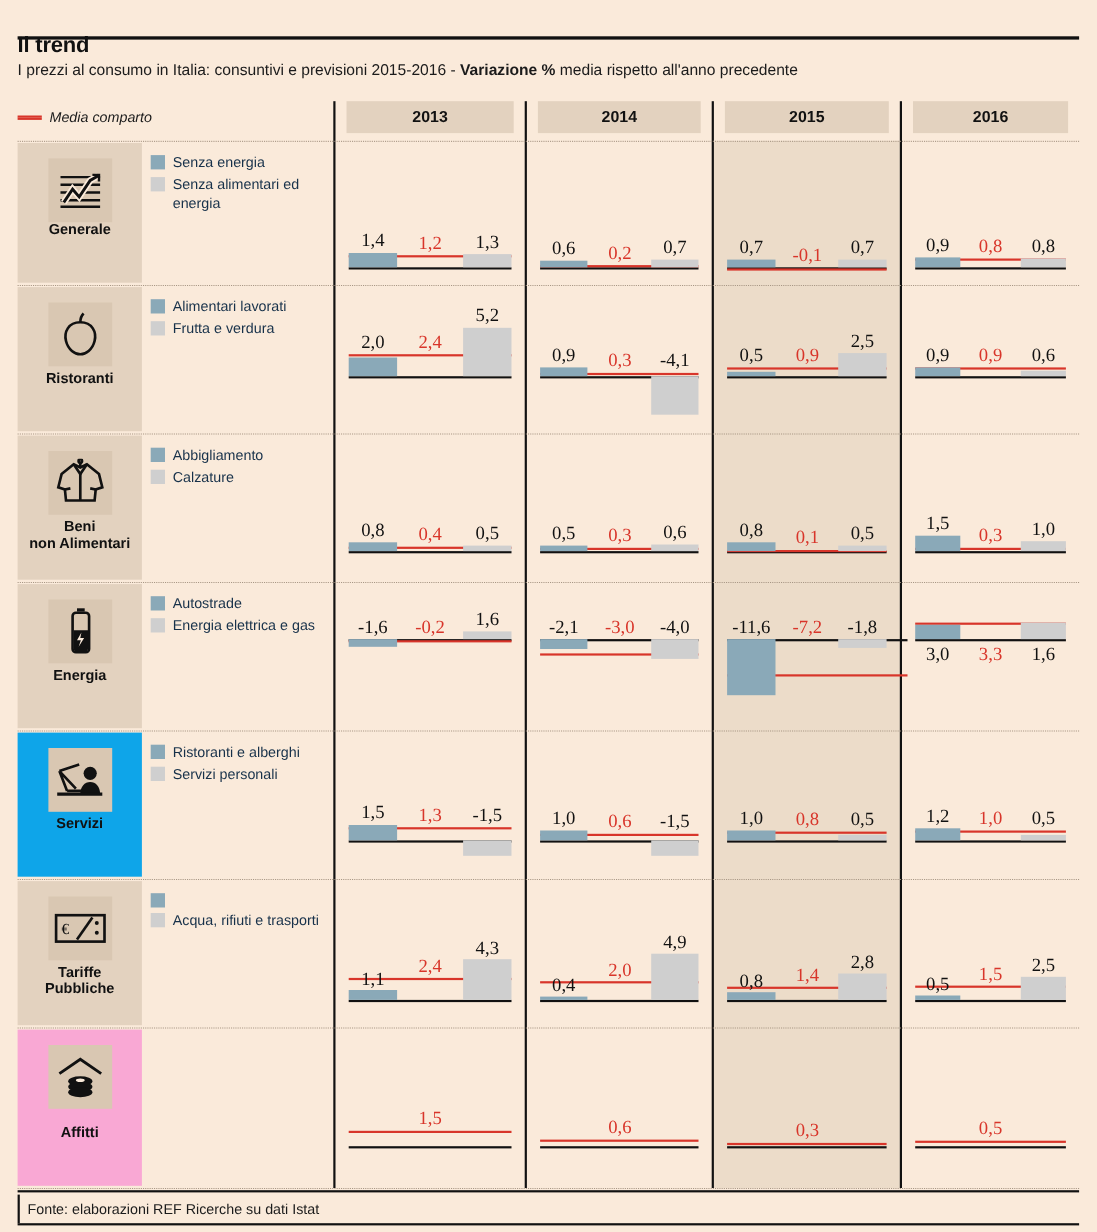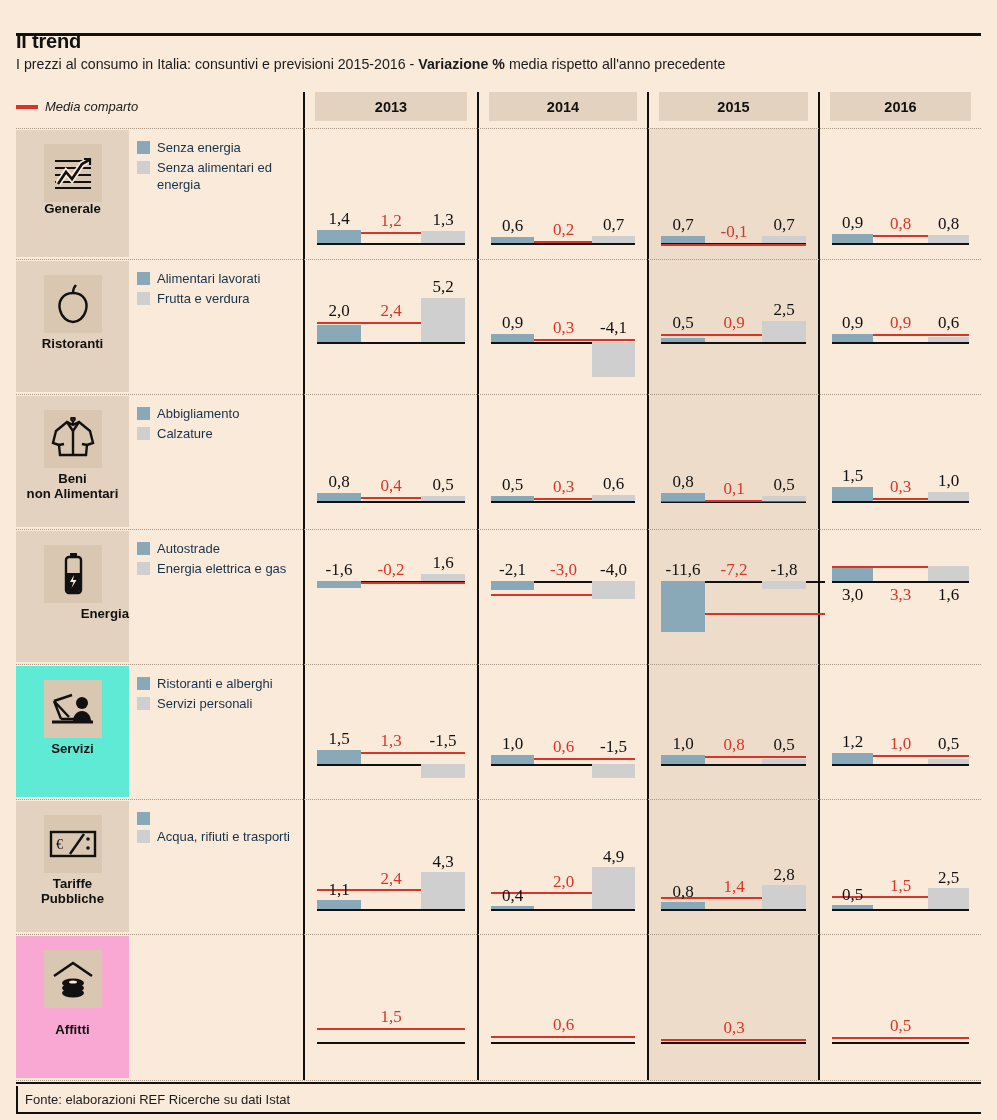--- a/index.html
+++ b/index.html
@@ -307,21 +307,21 @@
       <div class="rowdash" style="top:529px;"></div>
       <div class="iconcell" style="top:531px;height:131px;background:#e3d2bf;">
              <div class="iconbox" style="top:14px;background:#d9c7b2;">
           <svg width="30" height="46" viewBox="0 0 30 46">
         <rect x="8" y="6" width="15" height="36" rx="3" stroke="#111" fill="none" stroke-width="2.4"></rect>
         <rect x="12" y="2" width="7" height="3" fill="#111"></rect>
         <path d="M9 22 L22 22 L22 39 a2 2 0 0 1 -2 2 L11 41 a2 2 0 0 1 -2 -2 Z" fill="#111"></path>
         <path d="M16 24 L12 31 L15.5 31 L13.5 37 L18.5 29 L15 29 Z" fill="#faeada"></path>
           </svg>
         </div>
-             <div class="iconlabel" style="top:75px;text-align:right;">Energia</div>
+             <div class="iconlabel" style="top:75px;">Energia</div>
            </div>
       <div class="serieskey" style="left:137px;top:540px;width:155px;">
         <div class="row">
                  <span class="swatch" style="background:#8aa9b8;"></span>
                  <span>Autostrade</span>
                </div>
         <div class="row">
                  <span class="swatch" style="background:#cfcfcf;"></span>
                  <span>Energia elettrica e gas</span>
                </div>
@@ -356,21 +356,21 @@
       <div class="cell" style="left:820px;top:529px;width:161px;height:135px;">
         <div class="baseline" style="top:52px;left:12px;right:12px;background:#111111;"></div>
         <div class="medialine" style="top:37.480000000000004px;left:12px;right:12px;background:#d8352a;"></div>
         <div class="bar blue" style="left:12px;top:38.8px;width:41px;height:13.200000000000001px;background:#8aa9b8;"></div>
         <div class="bar gray" style="left:108px;top:36.599999999999994px;width:41px;height:15.400000000000002px;background:#cfcfcf;"></div>
         <div class="vlabel" style="left:12px;top:56px;width:41px;">3,0</div>
         <div class="vlabel red" style="left:60px;top:56px;width:41px;color:#d8352a;">3,3</div>
         <div class="vlabel" style="left:108px;top:56px;width:41px;">1,6</div>
       </div>
       <div class="rowdash" style="top:664px;"></div>
-      <div class="iconcell" style="top:666px;height:131px;background:#5eead4;">
+      <div class="iconcell" style="top:666px;height:131px;background:#0ea5e9;">
              <div class="iconbox" style="top:14px;background:#d9c7b2;">
           <svg width="48" height="40" viewBox="0 0 48 40">
         <circle cx="33" cy="14" r="6" fill="#111"></circle>
         <path d="M24 33 C24 26 28 22 33 22 C38 22 42 26 42 33 Z" fill="#111"></path>
         <path d="M5 12 L23 6 M5 12 L12 30 M12 30 L26 30 M5 12 L20 28" stroke="#111" fill="none" stroke-width="2.4"></path>
         <line x1="3" y1="33" x2="44" y2="33" stroke="#111" stroke-width="3"></line>
           </svg>
         </div>
              <div class="iconlabel" style="top:75px;">Servizi</div>
            </div>

